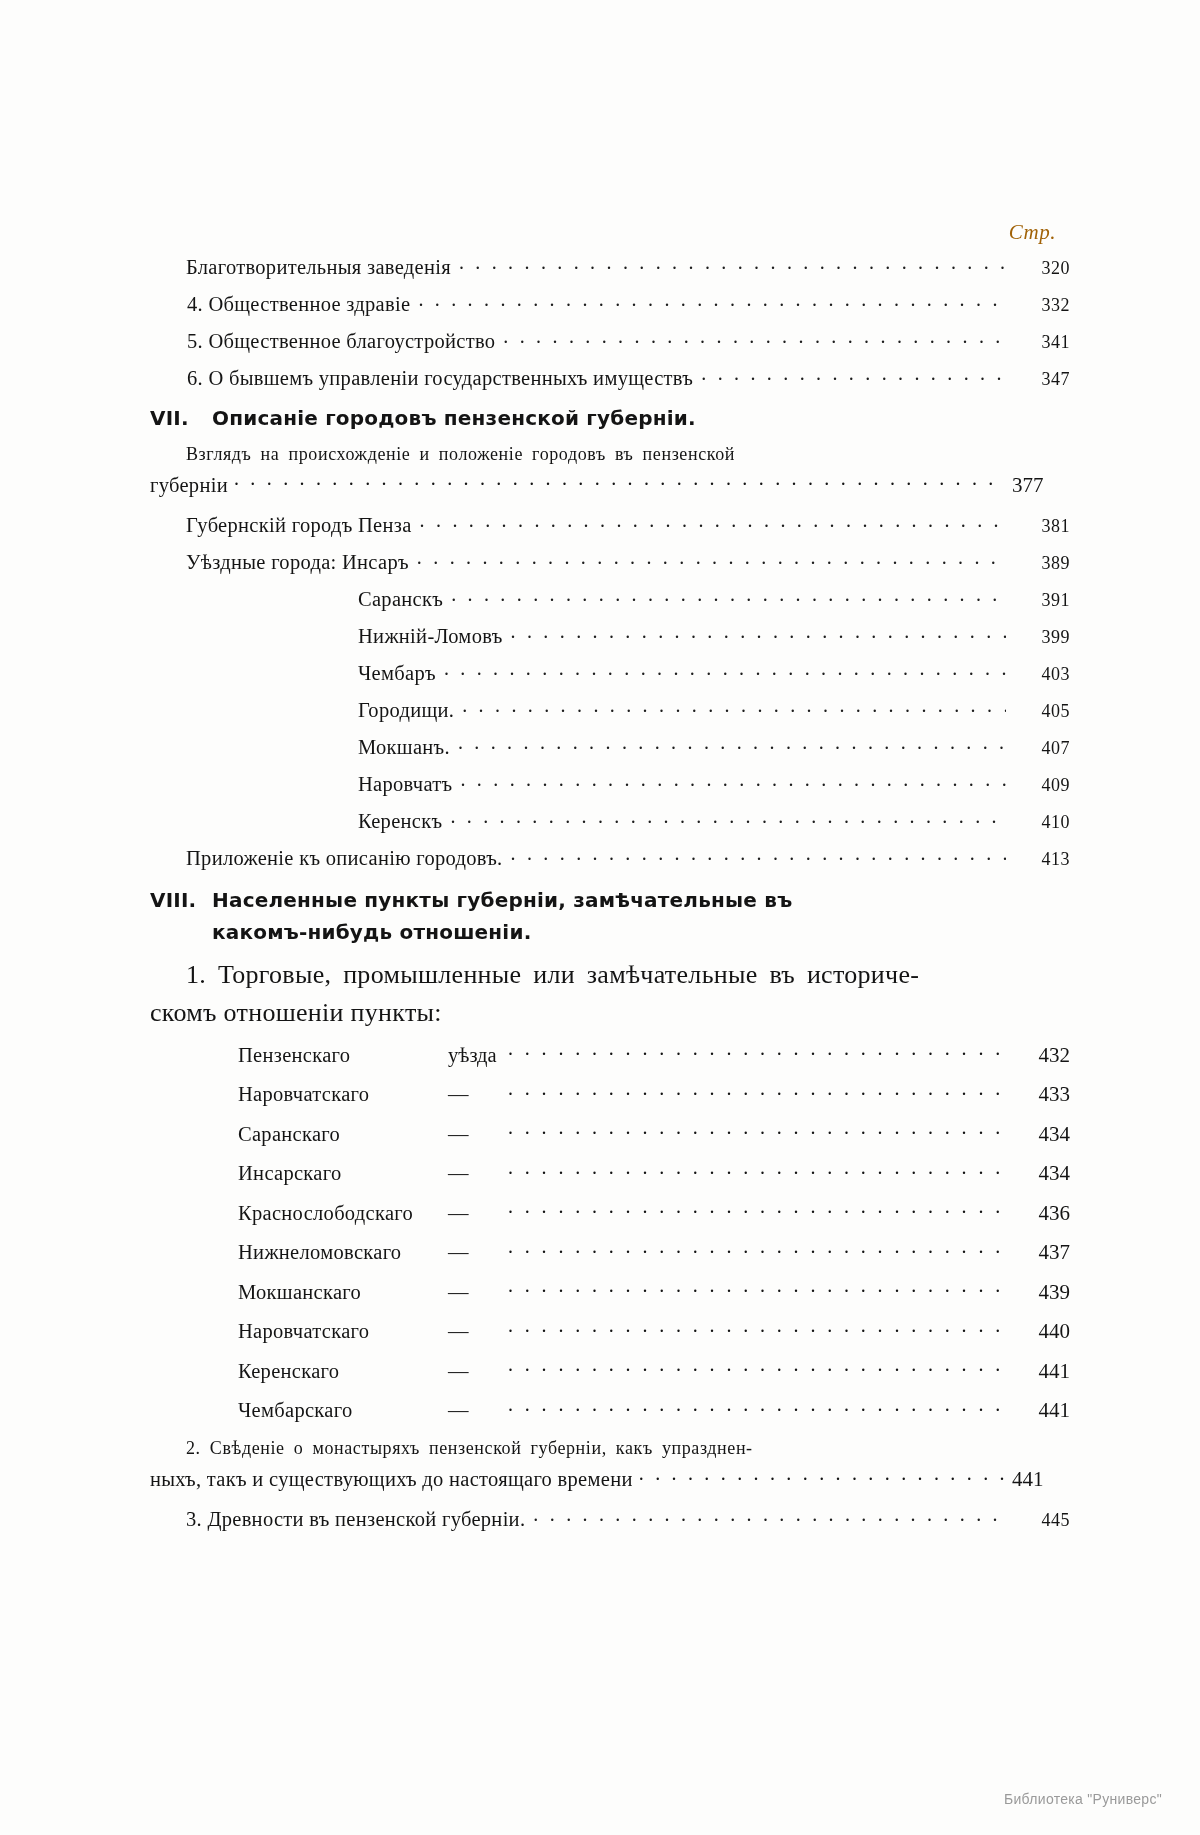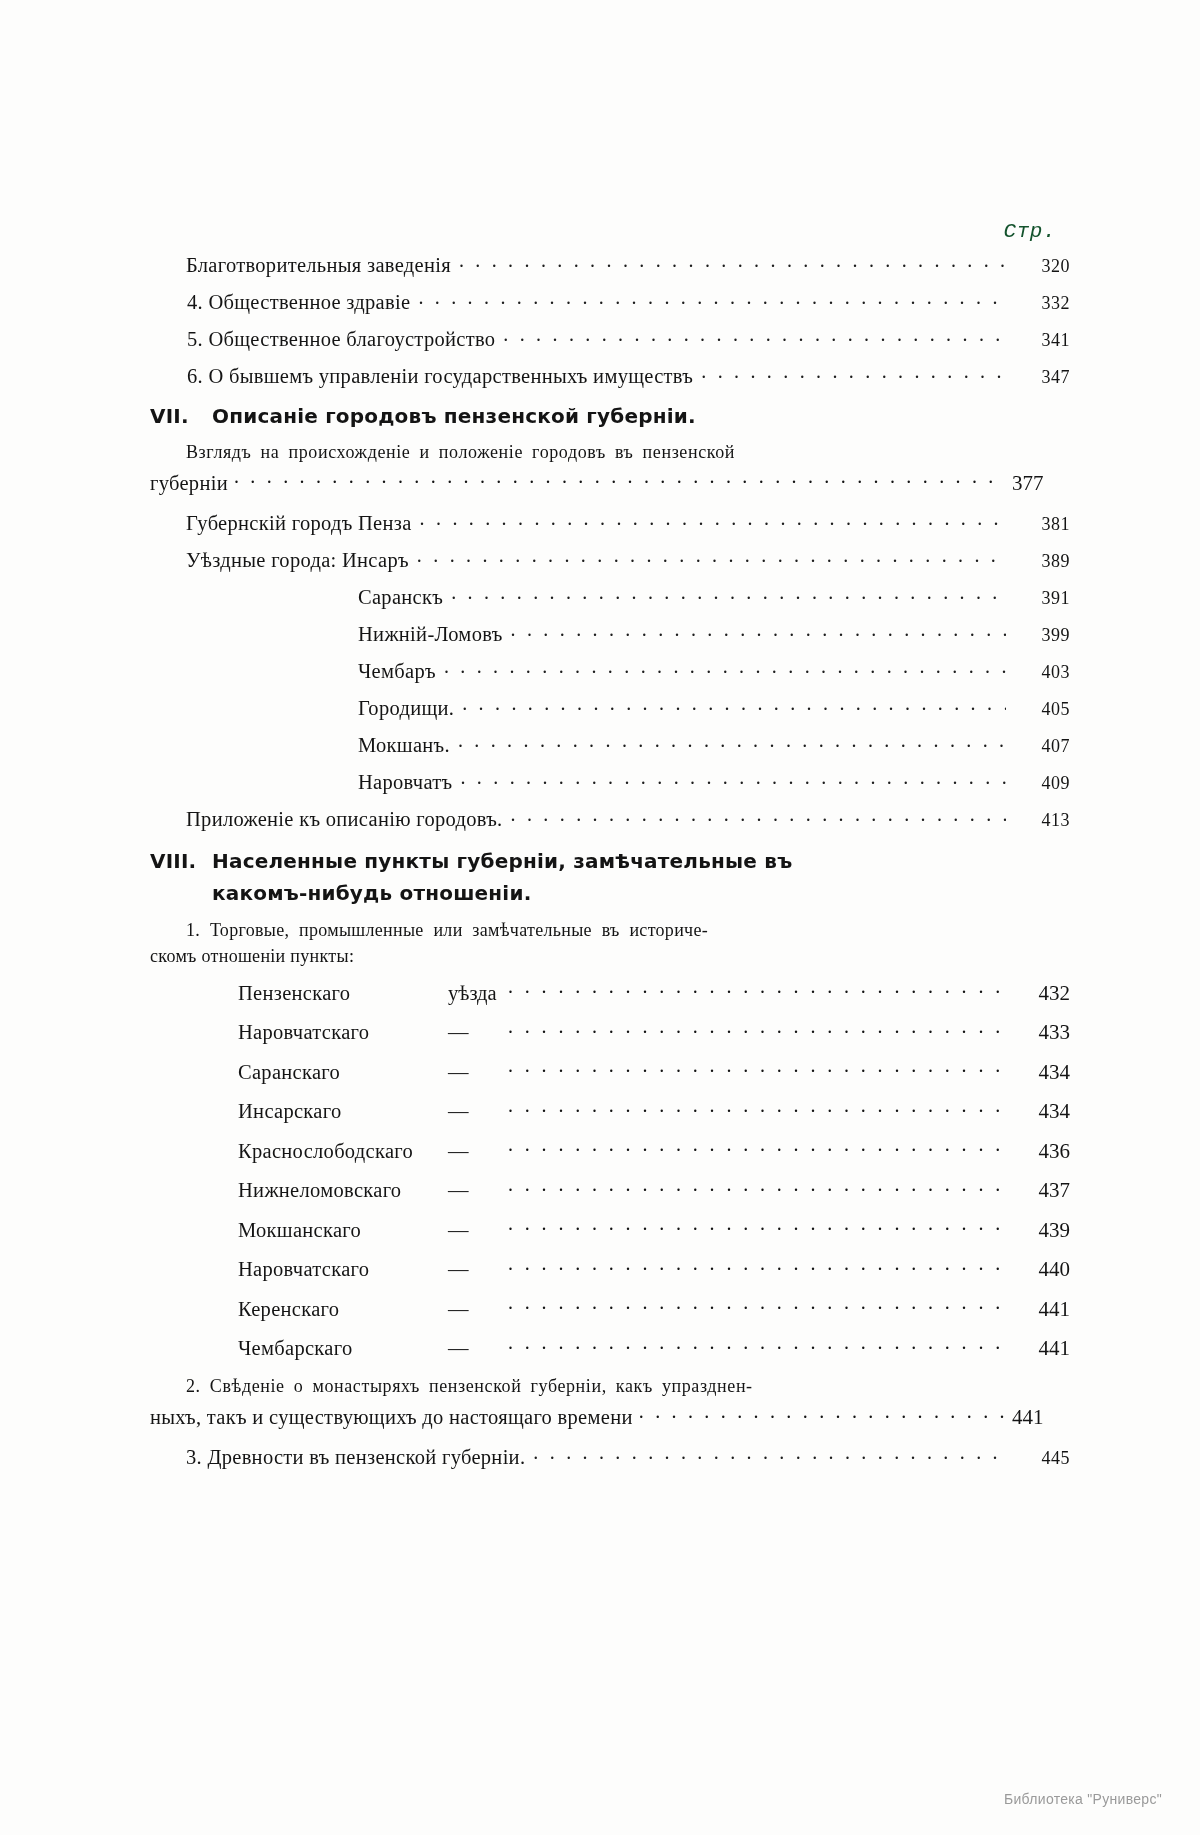--- a/index.html
+++ b/index.html
@@ -28,22 +28,21 @@
   }
 
   
   .stp {
     text-align: right;
     font-style: italic;
     font-size: 21px;
     letter-spacing: 0.5px;
     padding-right: 14px;
     margin-bottom: 8px;
-    color: #14532d;
-    font-family: Liberation Mono, monospace;
+    color: #a16207;
   }
 
   
   .line {
     display: flex;
     align-items: baseline;
     font-size: 20.5px;
     line-height: 1.0;
     margin-bottom: 13px;
     white-space: nowrap;
@@ -134,21 +133,21 @@
     letter-spacing: 3.2px;
     font-size: 20px;
     white-space: nowrap;
   }
   .para-tail .page-no {
     width: 58px;
     font-size: 21px;
   }
 
   .plain {
-    font-size: 18px;
+    font-size: 26px;
     line-height: 1.45;
     margin-bottom: 10px;
   }
   .plain .l1 { display: block; margin-left: 36px; word-spacing: 5px; letter-spacing: 0.3px;}
   .plain .l2 { display: block; margin-left: 0px; letter-spacing: 0.3px;}
 
   
   .uezd {
     display: flex;
     align-items: baseline;
@@ -271,20 +270,25 @@
     <div class="line ind4">
       <span class="label">Мокшанъ.</span>
       <span class="dots"></span>
       <span class="page-no">407</span>
     </div>
     <div class="line ind4">
       <span class="label">Наровчатъ</span>
       <span class="dots"></span>
       <span class="page-no">409</span>
     </div>
+    <div class="line ind4">
+      <span class="label">Керенскъ</span>
+      <span class="dots"></span>
+      <span class="page-no">410</span>
+    </div>
     <div class="line ind1">
       <span class="label">Приложеніе къ описанію городовъ.</span>
       <span class="dots"></span>
       <span class="page-no">413</span>
     </div>
 
     <div class="chapter c8">
       <span class="num">VIII.</span><span>Населенные пункты губерніи, замѣчательные въ</span>
       <span class="line2">какомъ-нибудь отношеніи.</span>
     </div>

